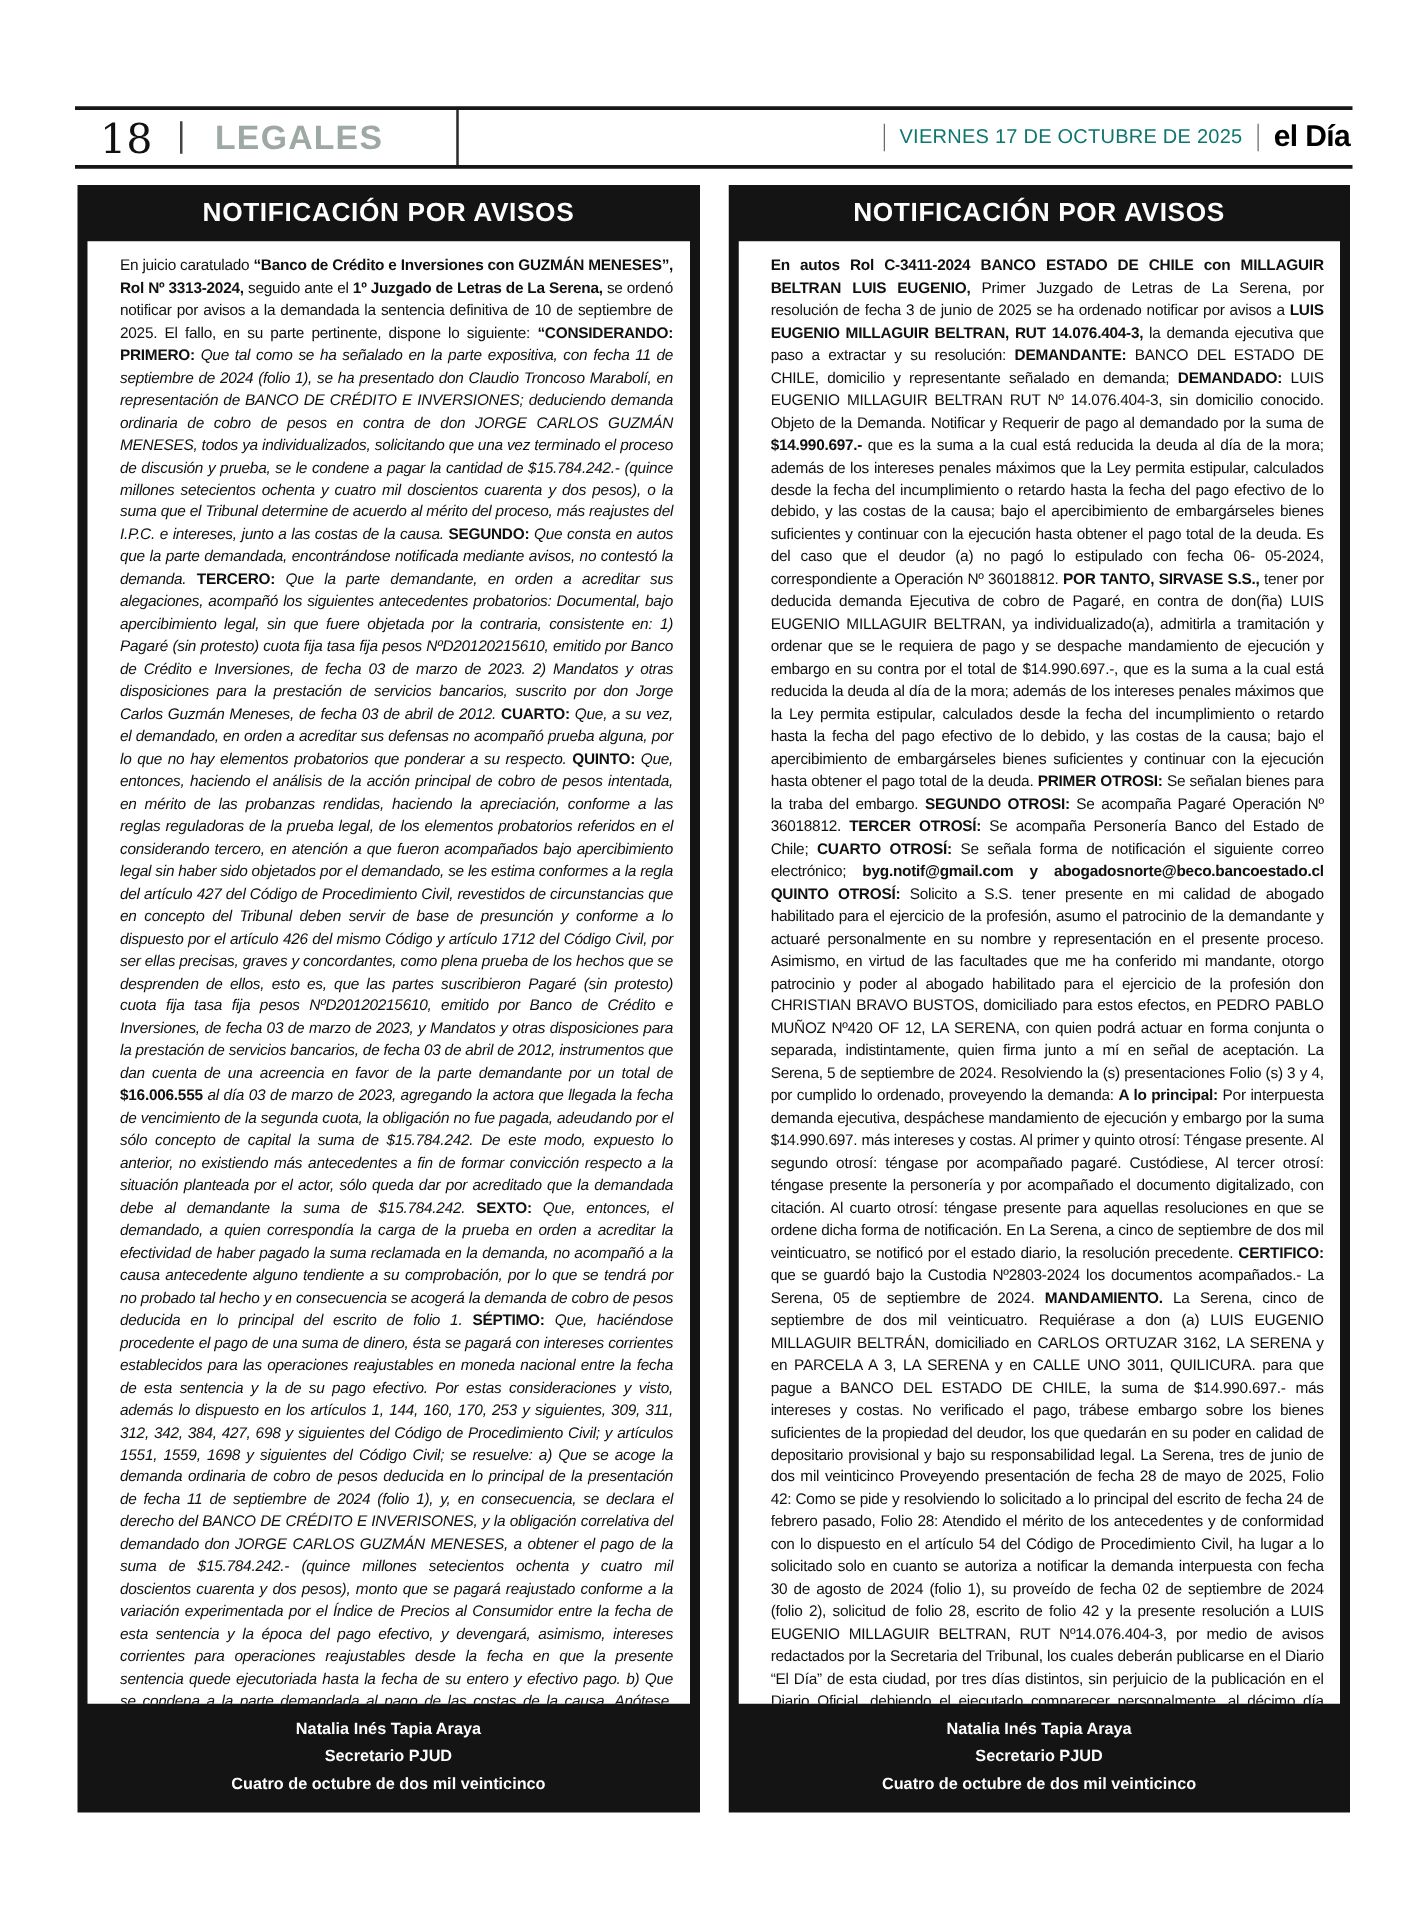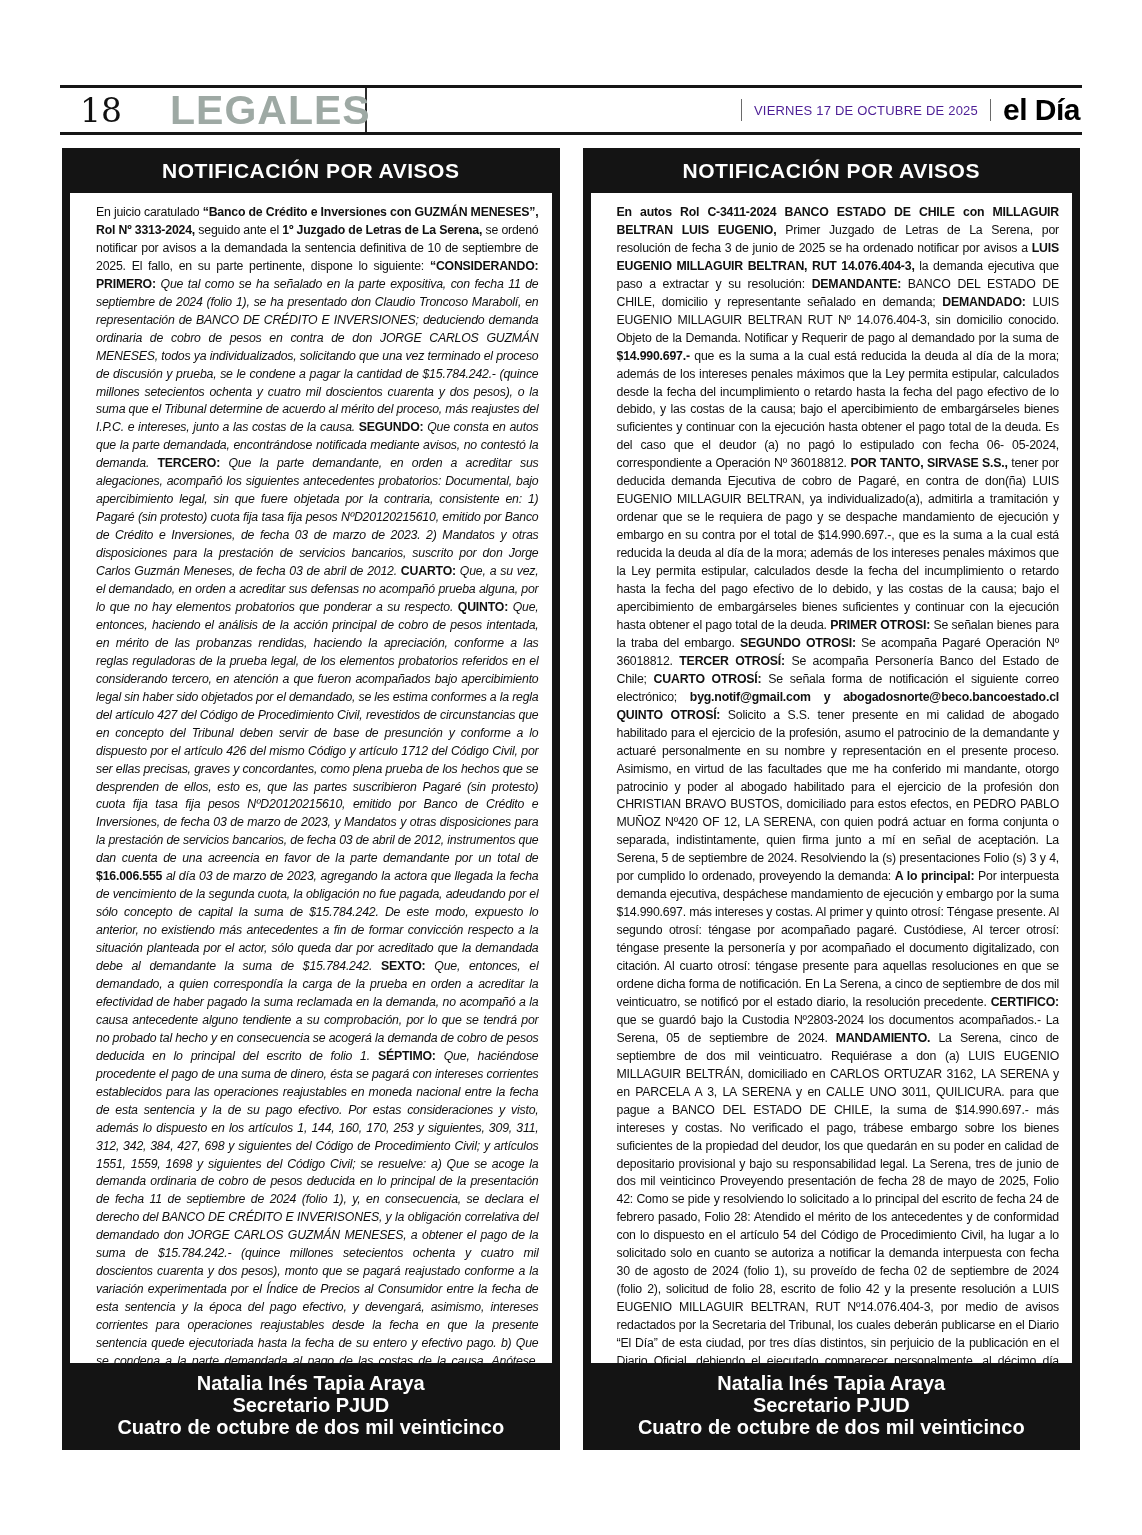--- a/index.html
+++ b/index.html
@@ -37,46 +37,46 @@
   }
   .mast-sep {
     display: inline-block;
     width: 2px;
     height: 26px;
     background: #444;
     margin: 0 26px 0 22px;
   }
   .section-name {
     font-weight: bold;
-    font-size: 41px;
+    font-size: 27px;
     letter-spacing: 1px;
     color: #9ea9a4;
     line-height: 1;
   }
   .mast-right {
     display: flex;
     align-items: center;
     gap: 12px;
     padding-right: 2px;
   }
   .pipe {
     display: inline-block;
     width: 1px;
     height: 22px;
     background: #6a6a6a;
   }
   .issue-date {
-    font-size: 13px;
-    color: #4c1d95;
+    font-size: 16px;
+    color: #0f766e;
     letter-spacing: 0.2px;
     white-space: nowrap;
   }
   .brand {
     font-weight: bold;
-    font-size: 30px;
+    font-size: 24px;
     color: #000;
     letter-spacing: -0.5px;
     white-space: nowrap;
   }
   
   .columns {
     display: flex;
     gap: 23px;
     margin: 13px 62px 0 62px;
   }
@@ -104,21 +104,21 @@
     flex: 1 1 auto;
     font-size: 12.3px;
     line-height: 17.95px;
     letter-spacing: -0.2px;
     text-align: justify;
     overflow: hidden;
   }
   .notice-footer {
     color: #ffffff;
     font-weight: bold;
-    font-size: 20px;
+    font-size: 13px;
     line-height: 22px;
     text-align: center;
     padding: 9px 0 12px 0;
   }
 </style>
 </head>
 <body>
 
 <div class="page">
 

